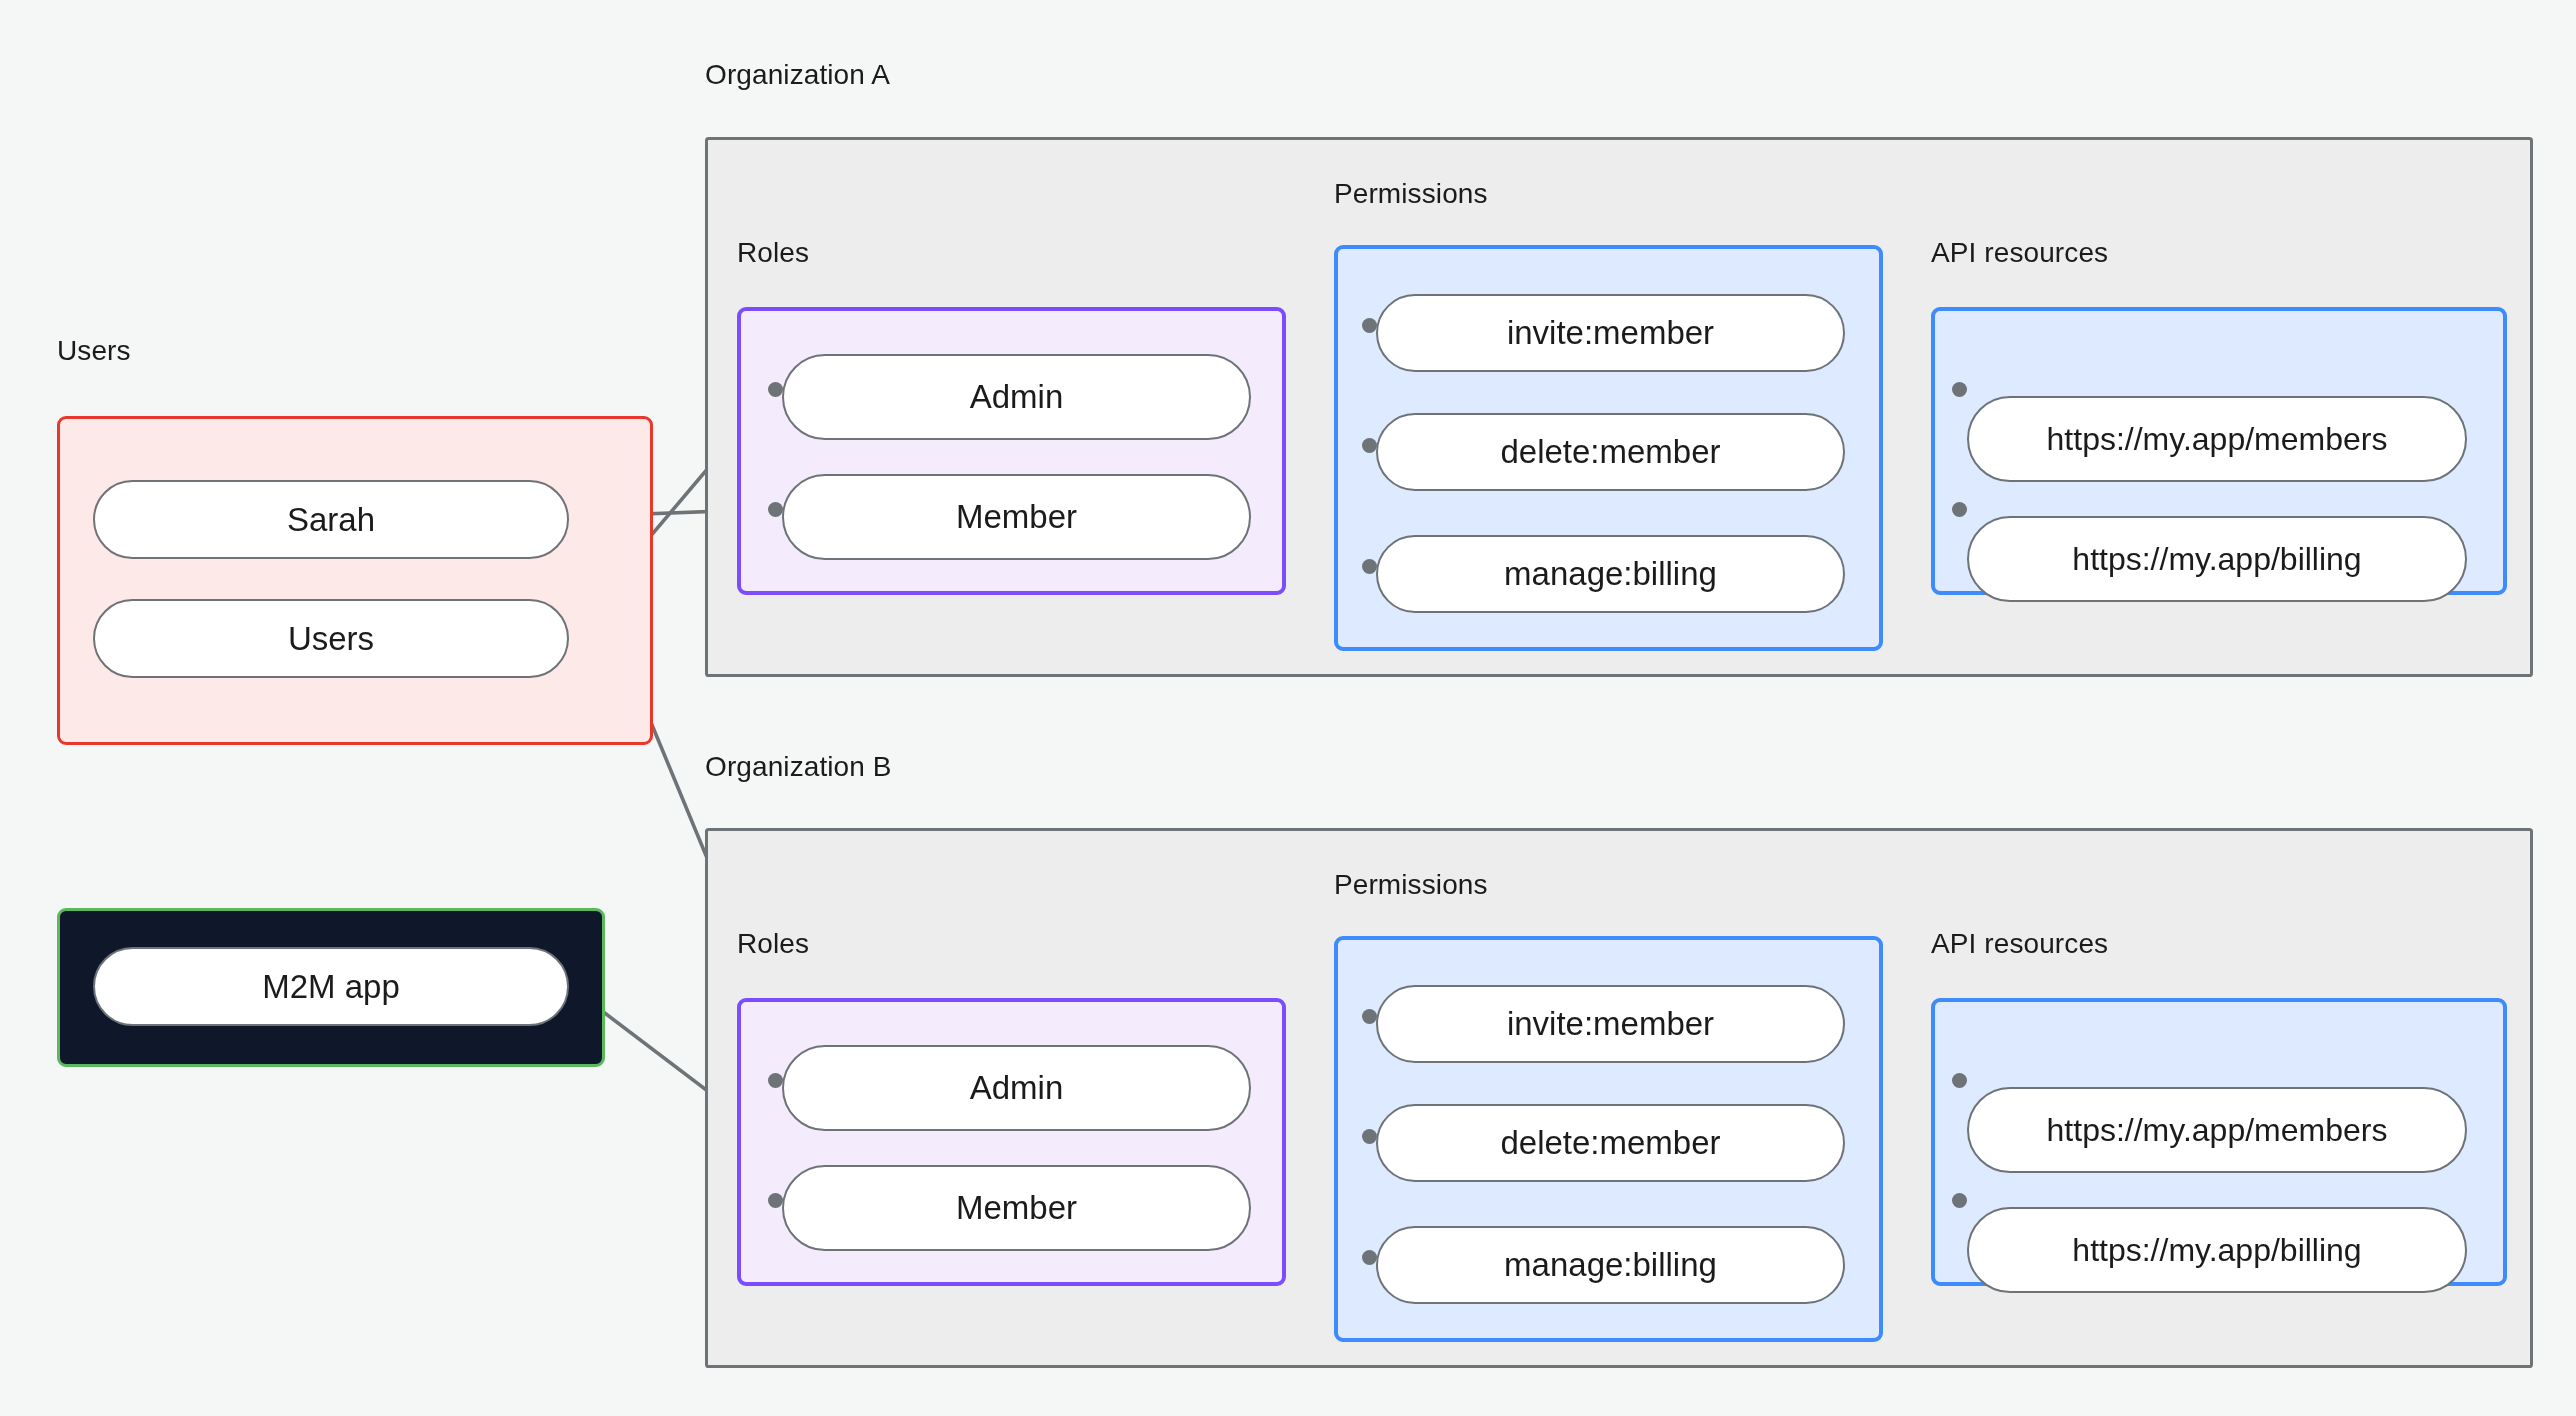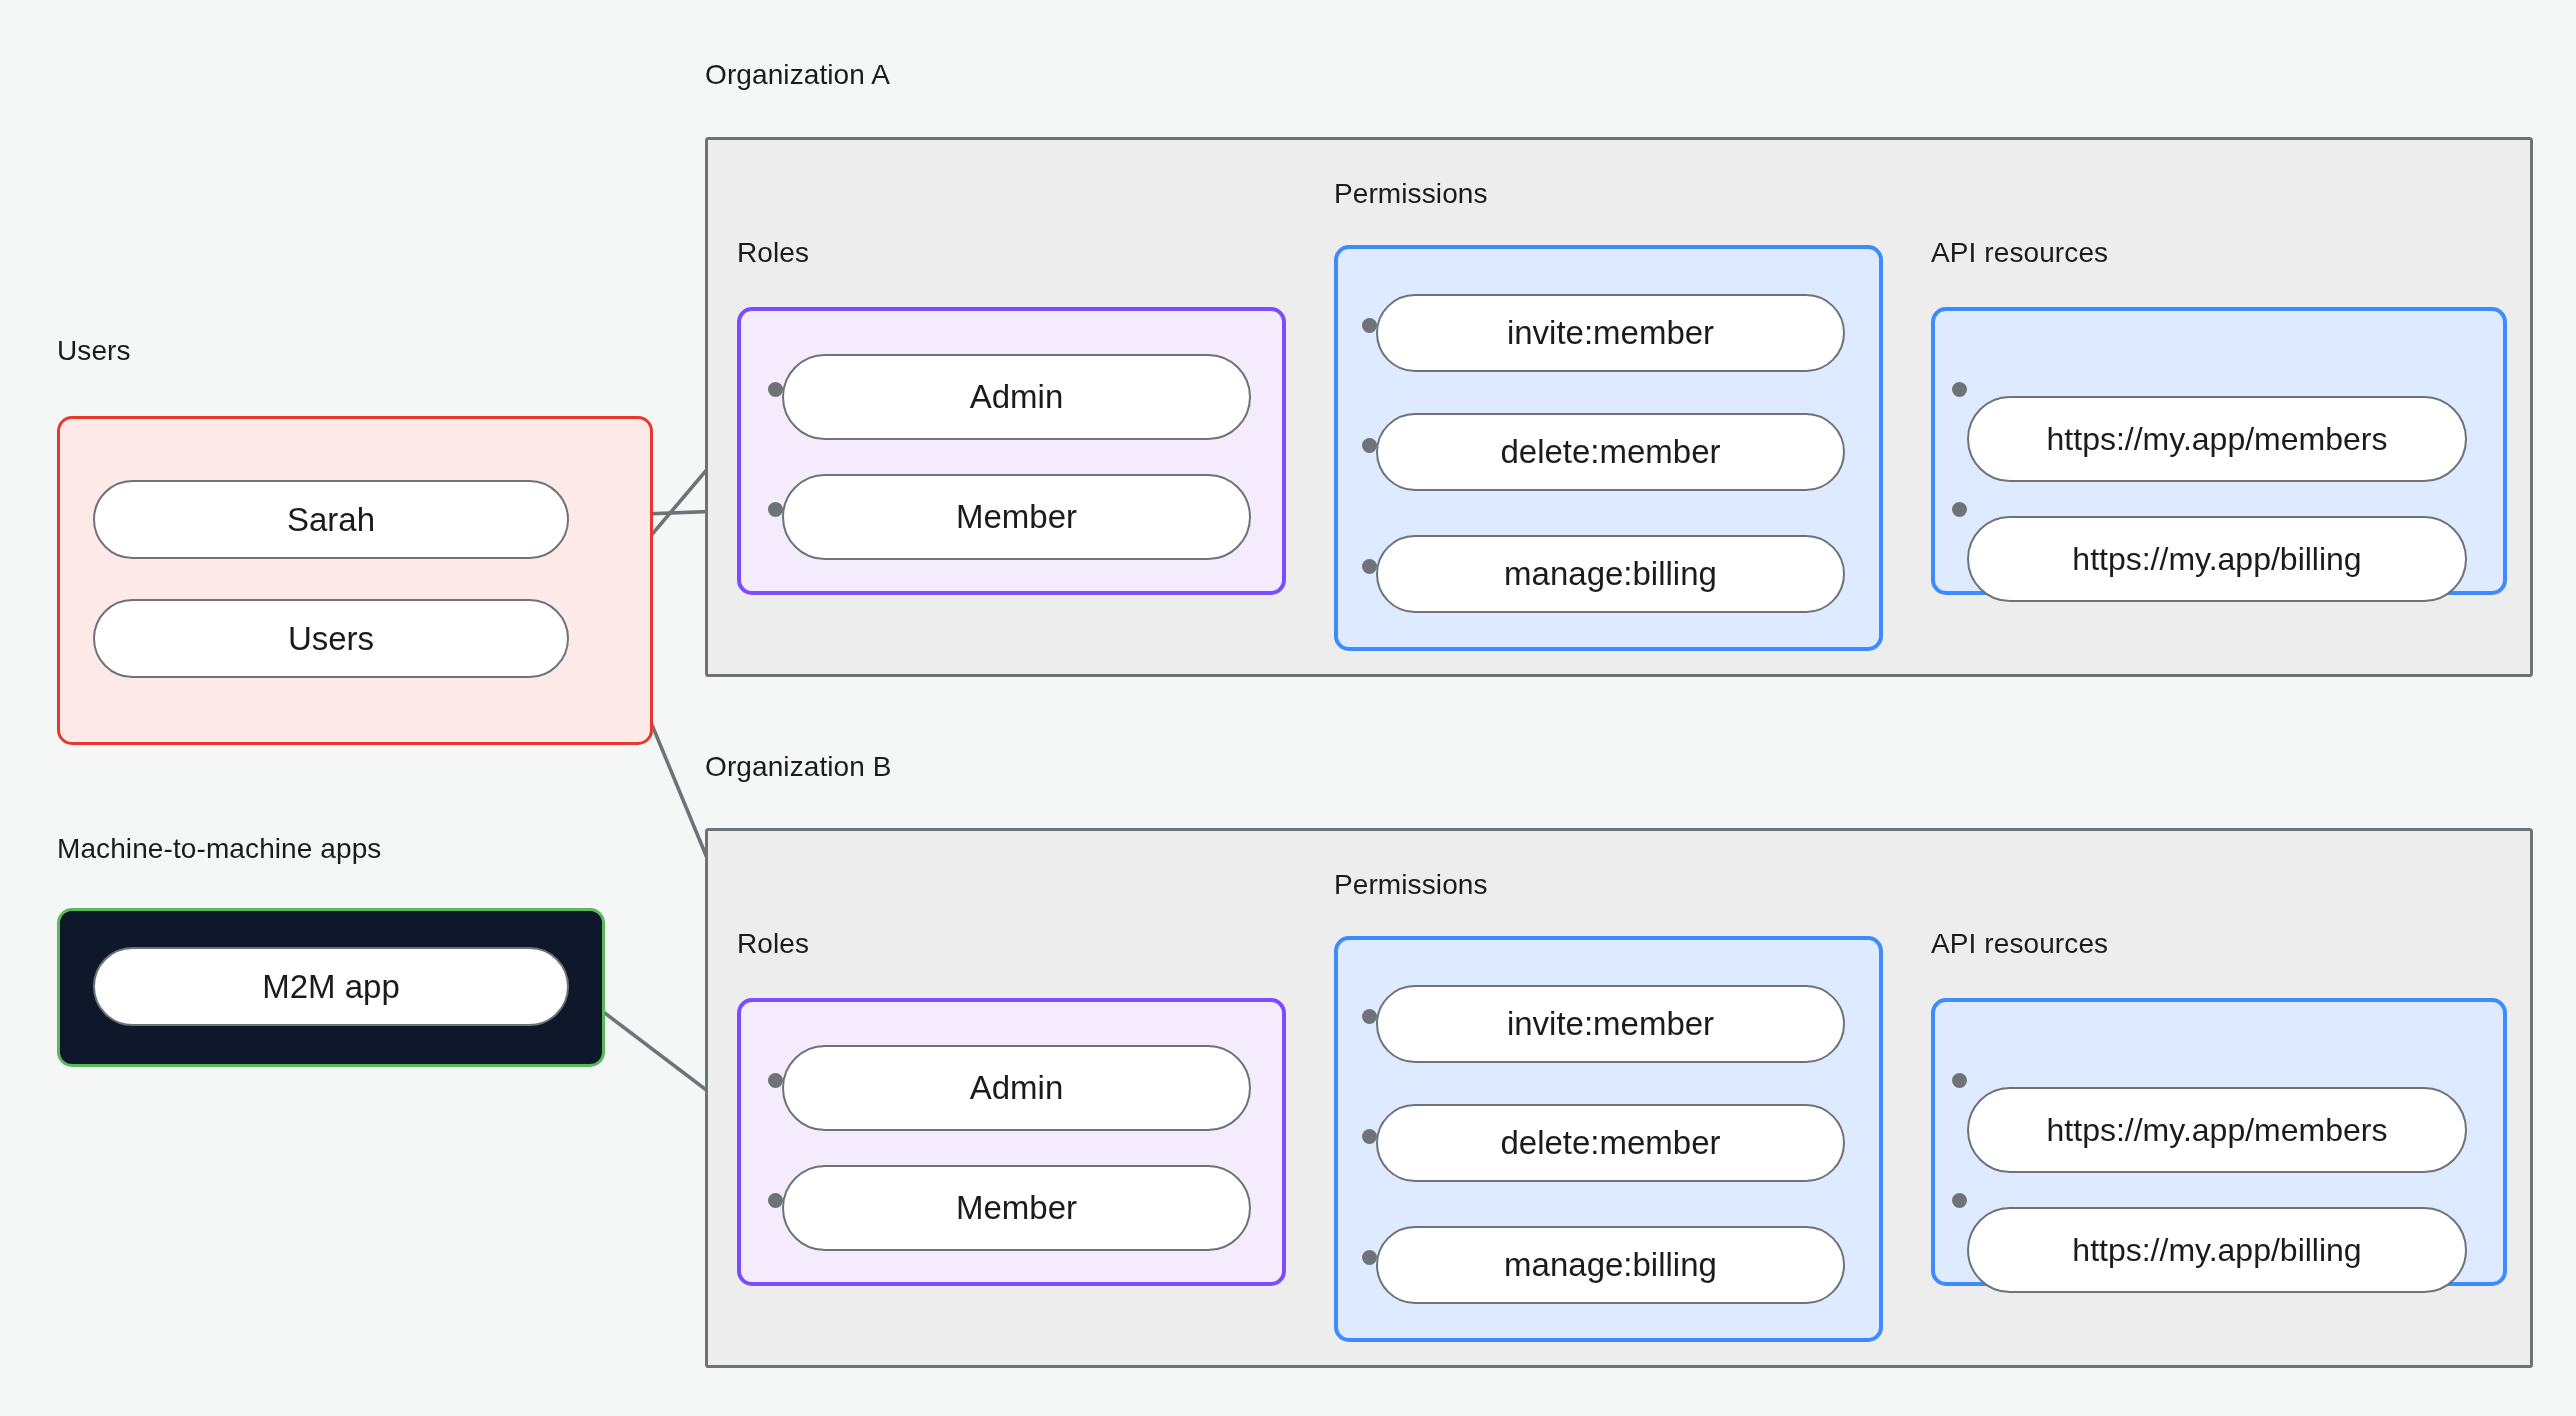--- a/index.html
+++ b/index.html
@@ -30,21 +30,21 @@
     position:absolute;
     background:#ededed;
     border:3.6px solid #6e7377;
     border-radius:3.6px;
     z-index:2;
   }
 
   
   .cat-box{
     position:absolute;
-    border-radius:15px;
+    border-radius:9px;
     z-index:3;
   }
   .cat-roles{background:#f4ecfd;border:4.5px solid #7c4dff;}
   .cat-blue{background:#ddeaff;border:4.5px solid #3d8bfd;}
   .cat-users{background:#fde9e7;border:3.6px solid #e8372c;}
   .cat-m2m{background:#0f172a;border:3.6px solid #5cb85c;}
 
   
   .pill{
     position:absolute;
@@ -105,21 +105,20 @@
     </g>
   </svg>
 
   <div class="group-label" style="left:57px;top:335px;">Users</div>
 
   <div class="cat-box cat-users" style="left:57px;top:416px;width:542px;height:323px;padding-left:48px;">
     <div class="pill" style="left:33px;top:61px;width:476px;height:79px;">Sarah</div>
     <div class="pill" style="left:33px;top:180px;width:476px;height:79px;">Users</div>
   </div>
 
-  <div class="group-label" style="left:57px;top:833px;">Machine-to-machine apps</div>
 
   <div class="cat-box cat-m2m" style="left:57px;top:908px;width:542px;height:153px;">
     <div class="pill" style="left:33px;top:36px;width:476px;height:79px;">M2M app</div>
   </div>
 
   <div class="group-label" style="left:705px;top:59px;">Organization A</div>
 
   <div class="org-box" style="left:705px;top:137px;width:1822px;height:534px;">
 
     <div class="group-label" style="left:29px;top:97px;">Roles</div>

